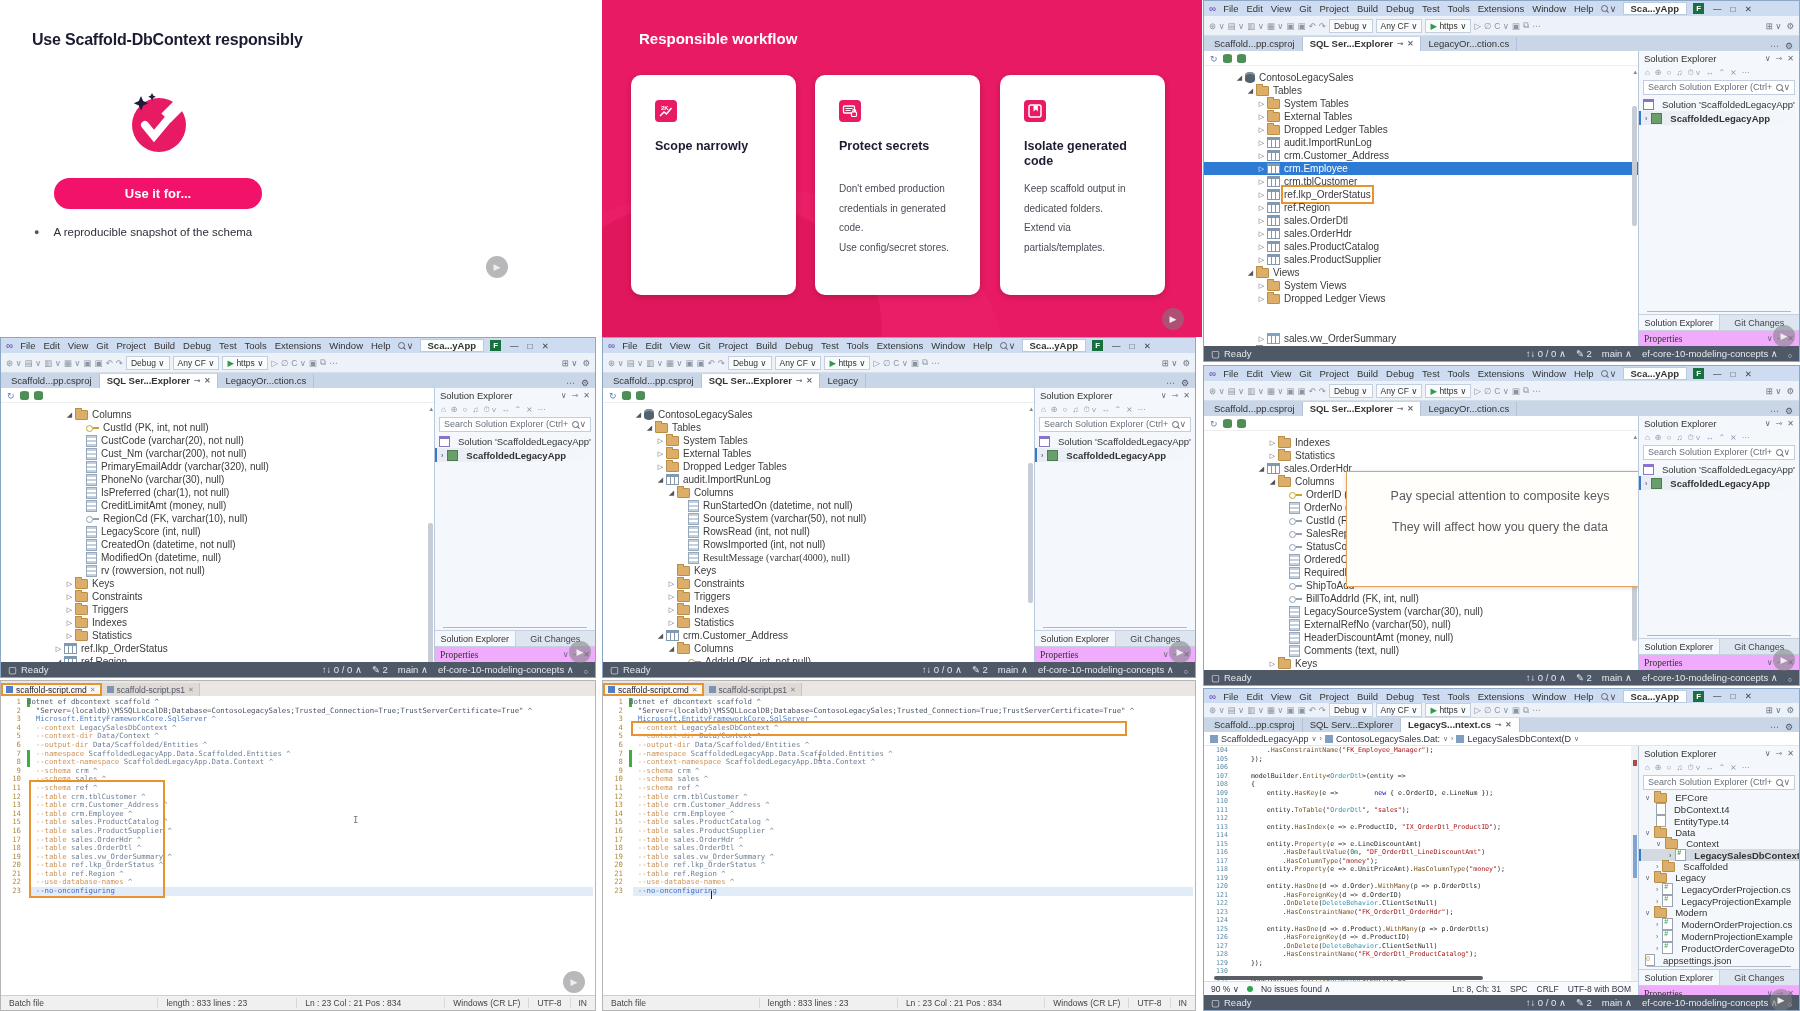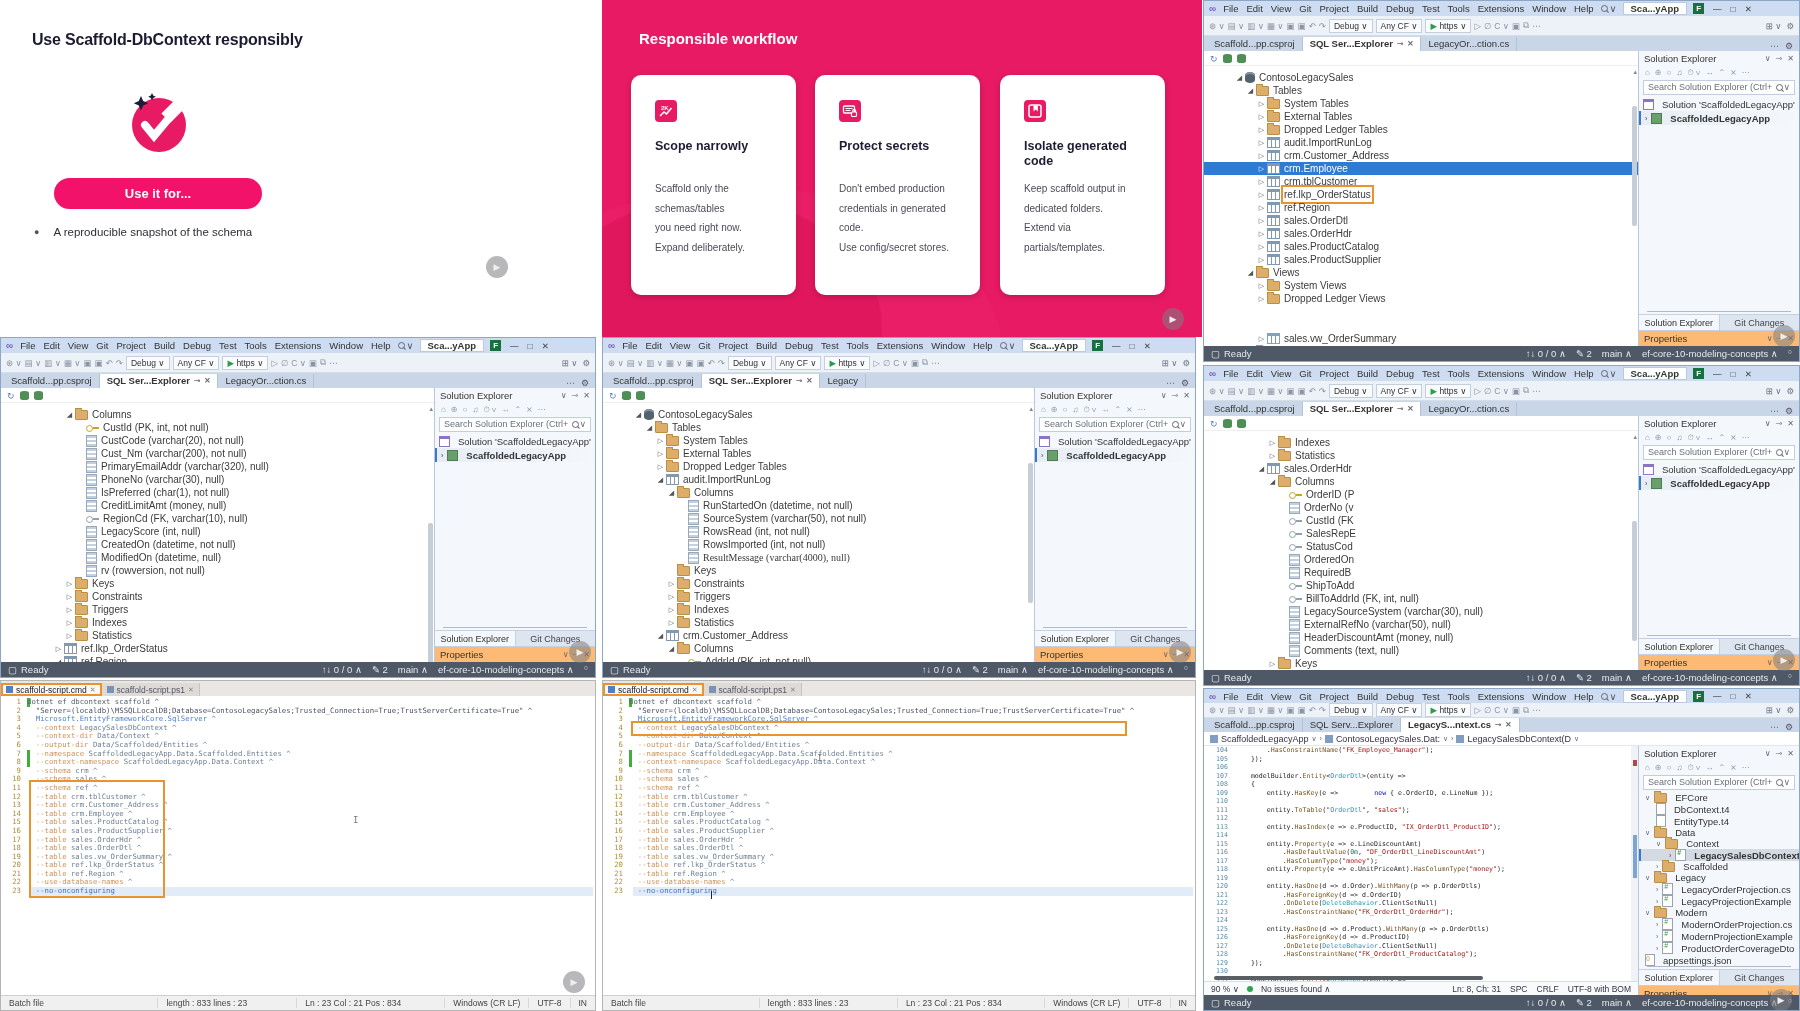--- a/index.html
+++ b/index.html
@@ -87,24 +87,24 @@
   .i-cs{width:9px;height:10px;border:1px solid #9aa4b0;background:#fff;position:relative;flex:none;}
   .i-cs::after{content:'#';color:#3b9a4a;font-size:7px;position:absolute;left:1px;top:-1px;}
   .i-file{width:8px;height:10px;border:1px solid #9aa4b0;background:#fff;flex:none;}
   .i-json{width:8px;height:10px;border:1px solid #9aa4b0;background:#fff;position:relative;flex:none;}
   .i-json::after{content:'{}';font-size:6px;color:#b58a2e;position:absolute;left:0;top:0;}
   .sebottom{margin-top:auto;flex:none;}
   .sedivider{height:1px;background:#aeb9c9;margin:0 8px 2px;}
   .setabs{display:flex;height:15px;font-size:9px;border-top:1px solid #c6d0de;}
   .setab{flex:1;display:flex;align-items:center;justify-content:center;background:#f4f7fb;color:#333;white-space:nowrap;}
   .setab.off{background:#dde5f0;border-left:1px solid #c6d0de;color:#444;}
-  .props{height:15px;background:#fdba74;border-top:1px solid #c6d0de;display:flex;font-size:9.5px;padding:0 5px;align-items:center;color:#333;}
+  .props{height:15px;background:#f0abfc;border-top:1px solid #c6d0de;display:flex;font-size:9.5px;padding:0 5px;align-items:center;color:#333;font-family:Liberation Serif, serif;}
   .props .hicons{margin-left:auto;display:flex;gap:4px;color:#667;font-size:8px;}
   .vstatus{height:15px;background:#4e5866;color:#e6e9ee;font-size:9.5px;display:flex;align-items:center;padding:0 7px;gap:4px;flex:none;}
-  .vstatus .rt{margin-left:auto;display:flex;gap:10px;align-items:flex-start;white-space:nowrap;}
+  .vstatus .rt{margin-left:auto;display:flex;gap:10px;align-items:flex-end;white-space:nowrap;}
   .vstatus .cue{font-size:7px;}
 
   
   .calloutbox{position:absolute;background:#fffefb;border:1px solid #e2a35c;box-shadow:0 1px 5px rgba(0,0,0,.15);
           text-align:center;color:#5a5a5f;font-size:12.5px;z-index:40;}
   .calloutbox div{margin-top:17px;}
 
   
   .npp{background:#fff;border:1px solid #b5b5b5;display:flex;flex-direction:column;box-sizing:border-box;}
   .ntabs{height:15px;background:#e9e6e3;display:flex;font-size:8.5px;align-items:flex-end;flex:none;}
@@ -171,26 +171,20 @@
     <div class="s2title">Responsible workflow</div>
     <div id="cards">
         <div class="card" style="left: 29px;">
           <div class="cicon">
             <svg width="16" height="16" viewBox="0 0 16 16">
               <text x="3" y="7" font-size="6" font-weight="bold" fill="#fff">2K</text>
               <path d="M2 13 l4 -4 2.5 2 5 -6" stroke="#fff" stroke-width="1.6" fill="none"></path>
             </svg>
           </div>
           <div class="ctitle">Scope narrowly</div>
-          <div class="cbody">
-            <div>Scaffold only the</div>
-            <div>schemas/tables</div>
-            <div>you need right now.</div>
-            <div>Expand deliberately.</div>
-          </div>
         </div>
         <div class="card" style="left: 213px;">
           <div class="cicon">
             <svg width="16" height="16" viewBox="0 0 16 16">
               <rect x="1.5" y="3" width="11" height="7" rx="1" fill="none" stroke="#fff" stroke-width="1.3"></rect>
               <path d="M3.5 5.5 h7 M3.5 7.5 h5" stroke="#fff" stroke-width="1"></path>
               <rect x="9.5" y="9" width="5" height="4.5" rx="1" fill="#e81a63" stroke="#fff" stroke-width="1.2"></rect>
               <path d="M10.8 9 v-1.2 a1.4 1.4 0 0 1 2.8 0 V9" stroke="#fff" stroke-width="1.2" fill="none"></path>
             </svg>
           </div>
@@ -1056,20 +1050,24 @@
               <span class="ic i-col"></span>
               <span>Comments (text, null)</span>
             </div>
             <div class="trow" style="padding-left: 63px;">
               <span class="ar">▷</span>
               <span class="ic i-folder"></span>
               <span>Keys</span>
             </div>
             <span class="scrollcue">▴</span>
             <div class="vthumb" style="top: 90px; height: 120px;"></div>
+            <div class="calloutbox" style="left: 142px; top: 40px; width: 306px; height: 114px;">
+              <div>Pay special attention to composite keys</div>
+              <div>They will affect how you query the data</div>
+            </div>
           </div>
         </div>
         <div class="sidebar">
           <div class="sehead">Solution Explorer<span class="hicons">
               <span>∨</span>
               <span>⊸</span>
               <span>✕</span>
             </span></div>
           <div class="seicons">
             <span>⌂</span>

